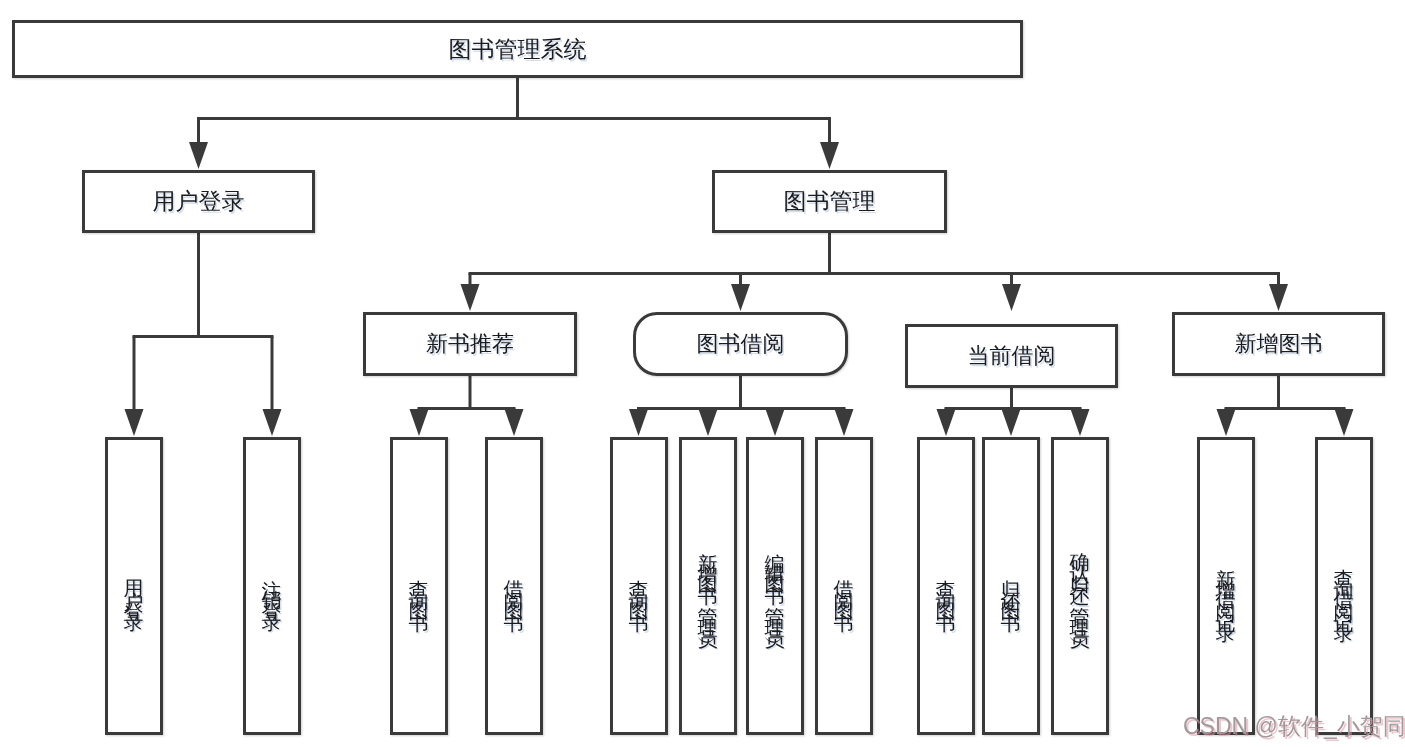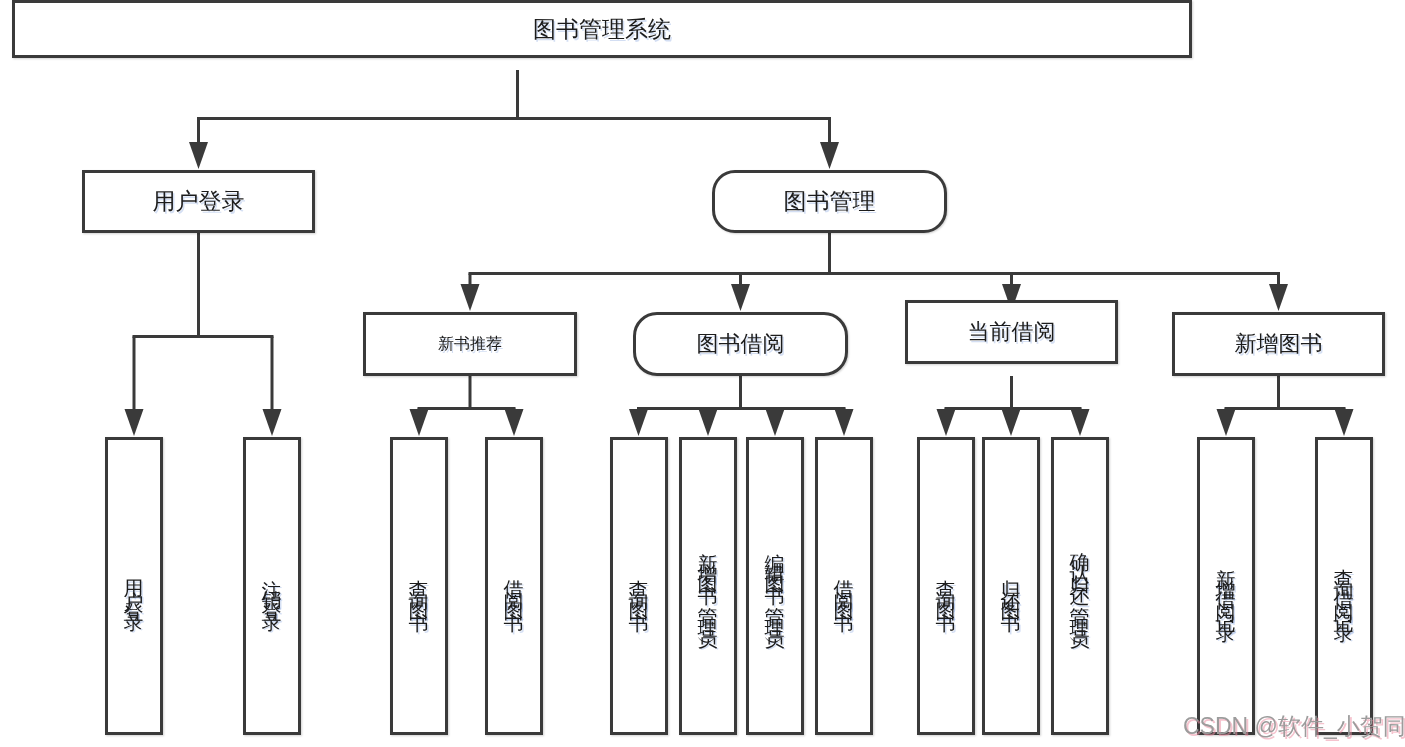--- a/index.html
+++ b/index.html
@@ -43,26 +43,26 @@
     height: 298px;
     font-size: 20px;
   }
   .vbox span {
     writing-mode: vertical-rl;
     text-orientation: mixed;
     letter-spacing: 11px;
     line-height: 1;
   }
   
-  #n-root     { left: 12px;   top: 0;  width: 1180px; height: 58px; }
+  #n-root     { left: 12px;   top: 20px;  width: 1011px; height: 58px; }
   #n-login    { left: 82px;   top: 170px; width: 233px;  height: 63px; }
-  #n-mgmt     { left: 712px;  top: 170px; width: 235px;  height: 63px; border-radius: 23px; }
-  #n-rec      { left: 363px;  top: 312px; width: 214px;  height: 64px; font-size: 16px; }
+  #n-mgmt     { left: 712px;  top: 170px; width: 235px;  height: 63px; }
+  #n-rec      { left: 363px;  top: 312px; width: 214px;  height: 64px; font-size: 22px; }
   #n-bor      { left: 633px;  top: 312px; width: 215px;  height: 64px; font-size: 22px; border-radius: 24px; }
-  #n-cur      { left: 905px;  top: 300px; width: 213px;  height: 64px; font-size: 22px; }
+  #n-cur      { left: 905px;  top: 324px; width: 213px;  height: 64px; font-size: 22px; }
   #n-recs     { left: 1172px; top: 312px; width: 213px;  height: 64px; font-size: 22px; }
   
   #l-user-login   { left: 105px;  }
   #l-logout       { left: 243px;  }
   #l-rec-query    { left: 390px;  }
   #l-rec-borrow   { left: 485px;  }
   #l-bor-query    { left: 610px;  }
   #l-bor-add      { left: 679px;  }
   #l-bor-edit     { left: 746px;  }
   #l-bor-borrow   { left: 815px;  }

